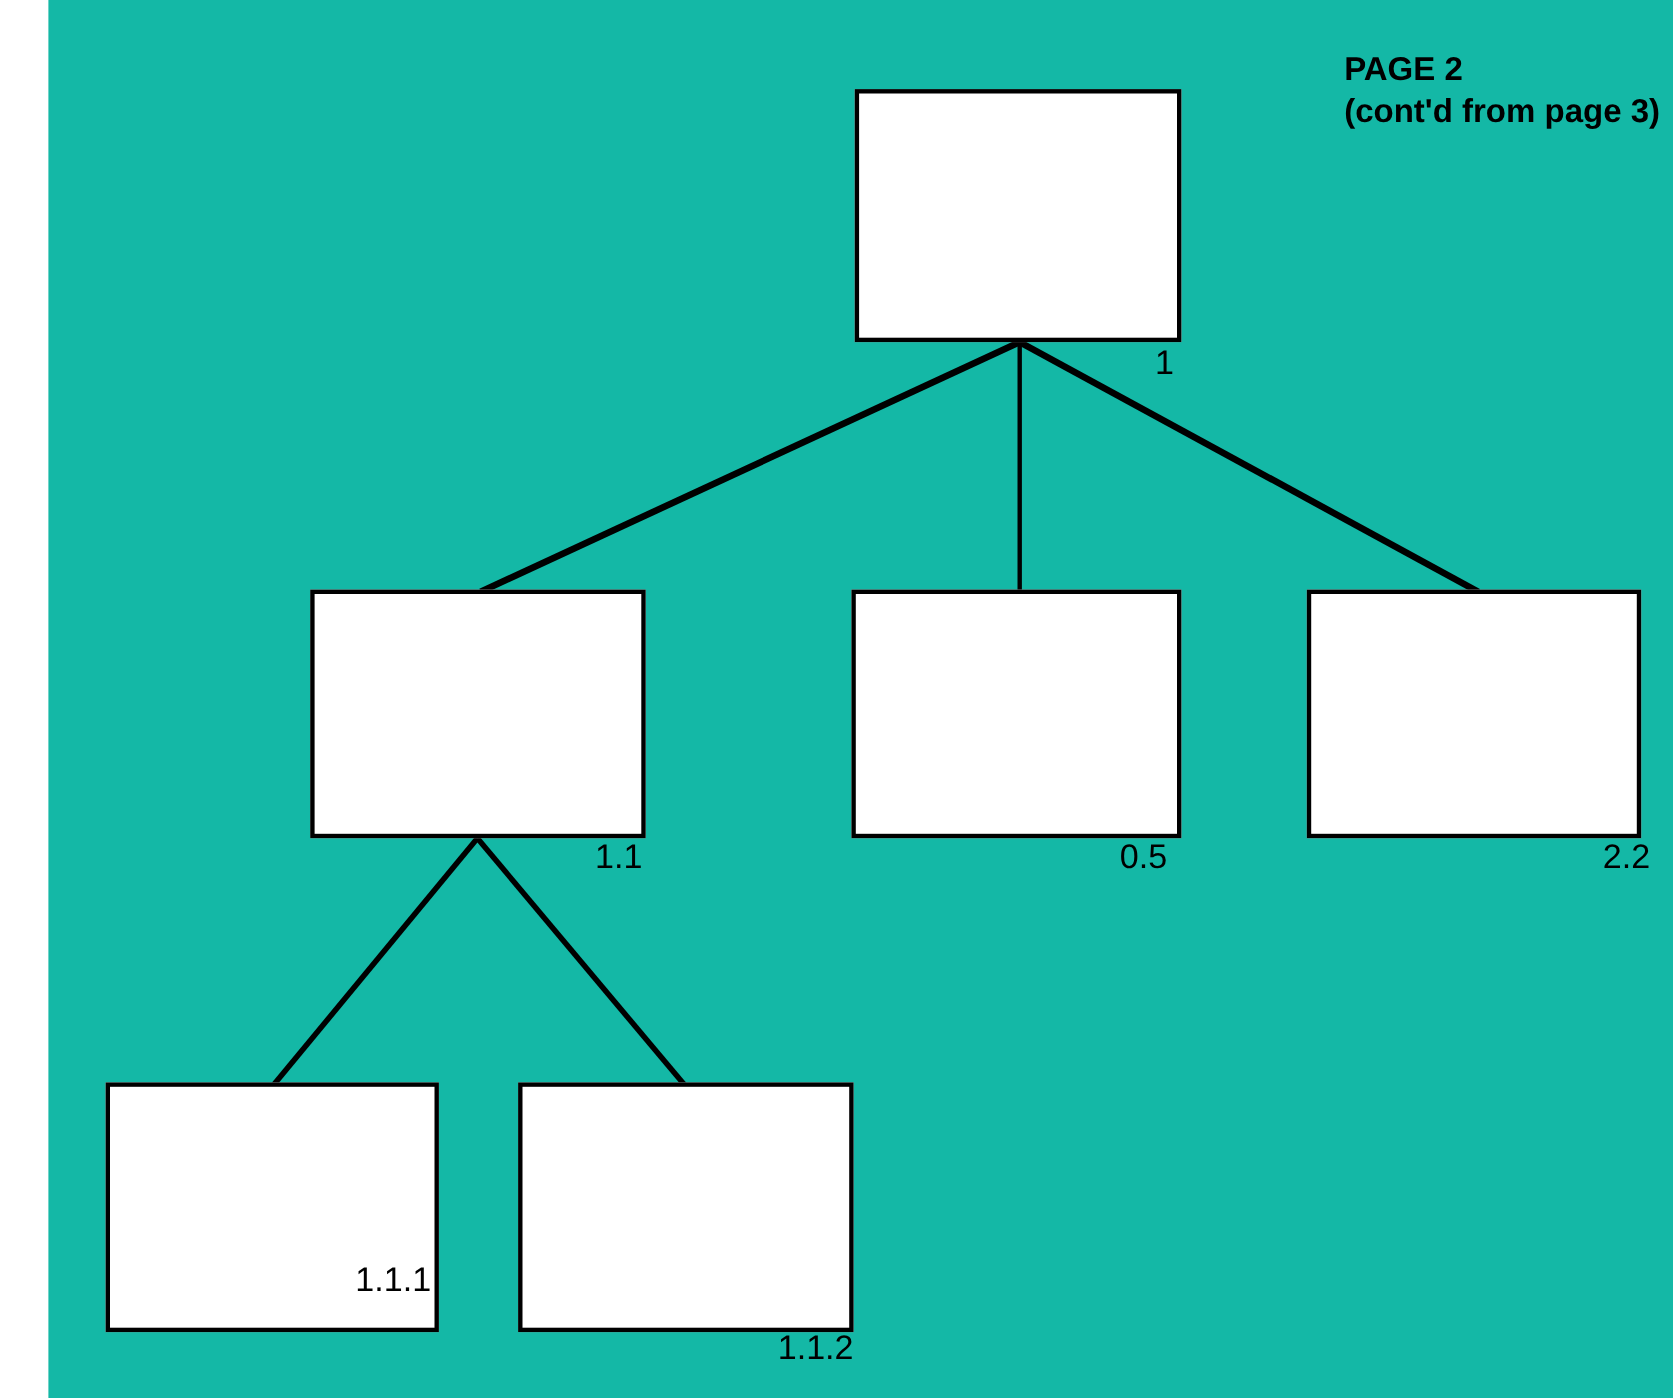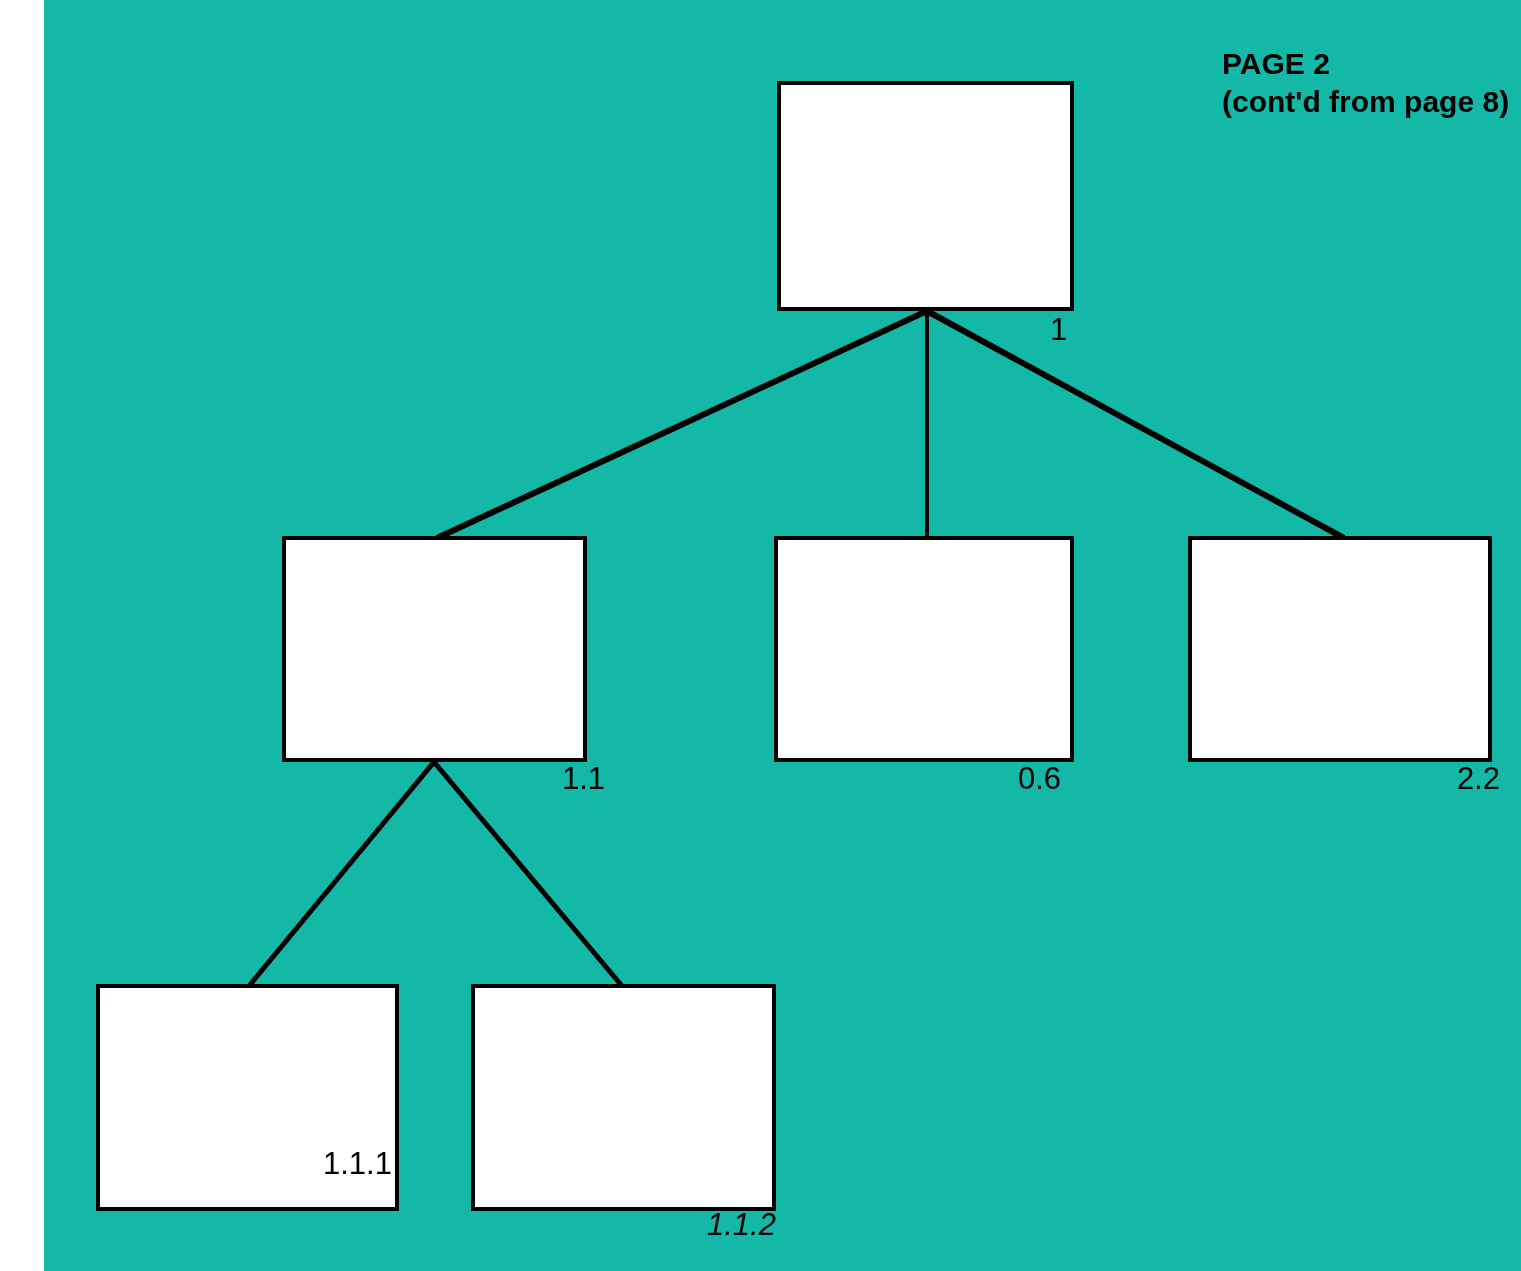--- a/index.html
+++ b/index.html
@@ -57,39 +57,39 @@
     display: block;
   }
 </style>
 </head>
 <body>
 
 <div id="page">
 
   <div class="header-block" style="left:1178px; top:45px;">
     <span class="header-line">PAGE 2</span>
-    <span class="header-line">(cont'd from page 8)</span>
+    <span class="header-line">(cont'd from page 3)</span>
   </div>
 
   <svg id="edges" viewBox="0 0 1521 1271" xmlns="http://www.w3.org/2000/svg">
       <line x1="883" y1="311" x2="393" y2="538" stroke="#000000" stroke-width="6" stroke-linecap="butt"></line>
       <line x1="883" y1="311" x2="883" y2="538" stroke="#000000" stroke-width="4" stroke-linecap="butt"></line>
       <line x1="883" y1="311" x2="1300" y2="538" stroke="#000000" stroke-width="6" stroke-linecap="butt"></line>
       <line x1="390" y1="762" x2="205" y2="986" stroke="#000000" stroke-width="5" stroke-linecap="butt"></line>
       <line x1="390" y1="762" x2="578" y2="986" stroke="#000000" stroke-width="5" stroke-linecap="butt"></line>
     </svg>
 
   <div id="nodes-layer">
       <div class="node-box" style="left: 733px; top: 81px; width: 297px; height: 230px; border-color: rgb(0, 0, 0); border-width: 4px; background: rgb(255, 255, 255);"></div>
       <div class="node-label" style="left: 1006px; top: 314px;">1</div>
       <div class="node-box" style="left: 238px; top: 536px; width: 305px; height: 226px; border-color: rgb(0, 0, 0); border-width: 4px; background: rgb(255, 255, 255);"></div>
-      <div class="node-label" style="left: 518px; top: 763px;">1.1</div>
+      <div class="node-label" style="left: 497px; top: 763px;">1.1</div>
       <div class="node-box" style="left: 730px; top: 536px; width: 300px; height: 226px; border-color: rgb(0, 0, 0); border-width: 4px; background: rgb(255, 255, 255);"></div>
-      <div class="node-label" style="left: 974px; top: 763px;">0.6</div>
+      <div class="node-label" style="left: 974px; top: 763px;">0.5</div>
       <div class="node-box" style="left: 1144px; top: 536px; width: 304px; height: 226px; border-color: rgb(0, 0, 0); border-width: 4px; background: rgb(255, 255, 255);"></div>
       <div class="node-label" style="left: 1413px; top: 763px;">2.2</div>
       <div class="node-box" style="left: 52px; top: 984px; width: 303px; height: 227px; border-color: rgb(0, 0, 0); border-width: 4px; background: rgb(255, 255, 255);"></div>
       <div class="node-label" style="left: 279px; top: 1148px;">1.1.1</div>
       <div class="node-box" style="left: 427px; top: 984px; width: 305px; height: 227px; border-color: rgb(0, 0, 0); border-width: 4px; background: rgb(255, 255, 255);"></div>
-      <div class="node-label" style="left: 663px; top: 1209px; font-style: italic;">1.1.2</div>
+      <div class="node-label" style="left: 663px; top: 1209px;">1.1.2</div>
     </div>
 
 </div>
 
 </body></html>

